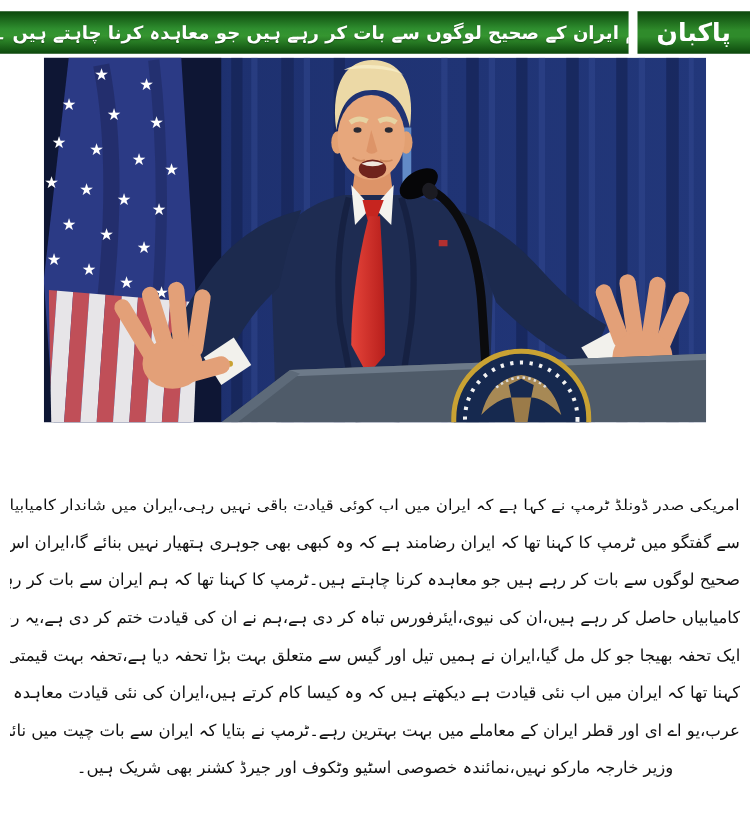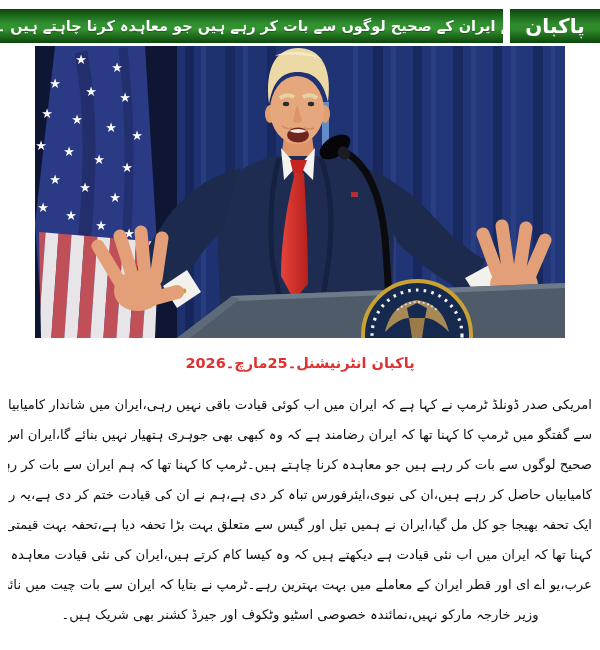--- a/index.html
+++ b/index.html
@@ -210,21 +210,20 @@
       <g>
         <circle cx="382" cy="289" r="54" fill="#16294f" stroke="#c9a233" stroke-width="4"></circle>
         <circle cx="382" cy="289" r="45" fill="none" stroke="#f3f3f3" stroke-width="3.2" stroke-dasharray="2.6 5.2"></circle>
         <path d="M350,286 C355,266 366,256 382,254 C398,256 409,266 414,286 C404,276 396,272 390,272 L392,262 L382,257 L372,262 L374,272 C368,272 360,276 350,286 Z" fill="#a78955"></path>
         <path d="M374,272 L390,272 L387,292 L377,292 Z" fill="#9b7b49"></path>
         <path d="M362,264 Q382,248 402,264" fill="none" stroke="#dddddd" stroke-width="2" stroke-dasharray="2 2.6"></path>
       </g>
     </svg>
   </figure>
 
-  <div class="dateline">پاکبان انٹرنیشنل۔25مارچ۔2026</div>
 
   <div class="body-text">
     <div class="bline">امریکی صدر ڈونلڈ ٹرمپ نے کہا ہے کہ ایران میں اب کوئی قیادت باقی نہیں رہی،ایران میں شاندار کامیابیاں حاصل کر رہے ہیں۔میڈیا</div>
     <div class="bline">سے گفتگو میں ٹرمپ کا کہنا تھا کہ ایران رضامند ہے کہ وہ کبھی بھی جوہری ہتھیار نہیں بنائے گا،ایران اس بار سمجھداری سے بات کر رہا ہے،اب ہم</div>
     <div class="bline">صحیح لوگوں سے بات کر رہے ہیں جو معاہدہ کرنا چاہتے ہیں۔ٹرمپ کا کہنا تھا کہ ہم ایران سے بات کر رہے ہیں،ایران میں شاندار</div>
     <div class="bline">کامیابیاں حاصل کر رہے ہیں،ان کی نیوی،ایئرفورس تباہ کر دی ہے،ہم نے ان کی قیادت ختم کر دی ہے،یہ رجیم چینج ہے،انہوں نے ہمیں</div>
     <div class="bline">ایک تحفہ بھیجا جو کل مل گیا،ایران نے ہمیں تیل اور گیس سے متعلق بہت بڑا تحفہ دیا ہے،تحفہ بہت قیمتی اور آبنائے ہرمز سے متعلق تھا۔ان کا</div>
     <div class="bline">کہنا تھا کہ ایران میں اب نئی قیادت ہے دیکھتے ہیں کہ وہ کیسا کام کرتے ہیں،ایران کی نئی قیادت معاہدہ کرنے جا رہی ہے۔ سعودی</div>
     <div class="bline">عرب،یو اے ای اور قطر ایران کے معاملے میں بہت بہترین رہے۔ٹرمپ نے بتایا کہ ایران سے بات چیت میں نائب صدر جے ڈی وینس،</div>
     <div class="bline center">وزیر خارجہ مارکو نہیں،نمائندہ خصوصی اسٹیو وٹکوف اور جیرڈ کشنر بھی شریک ہیں۔</div>

